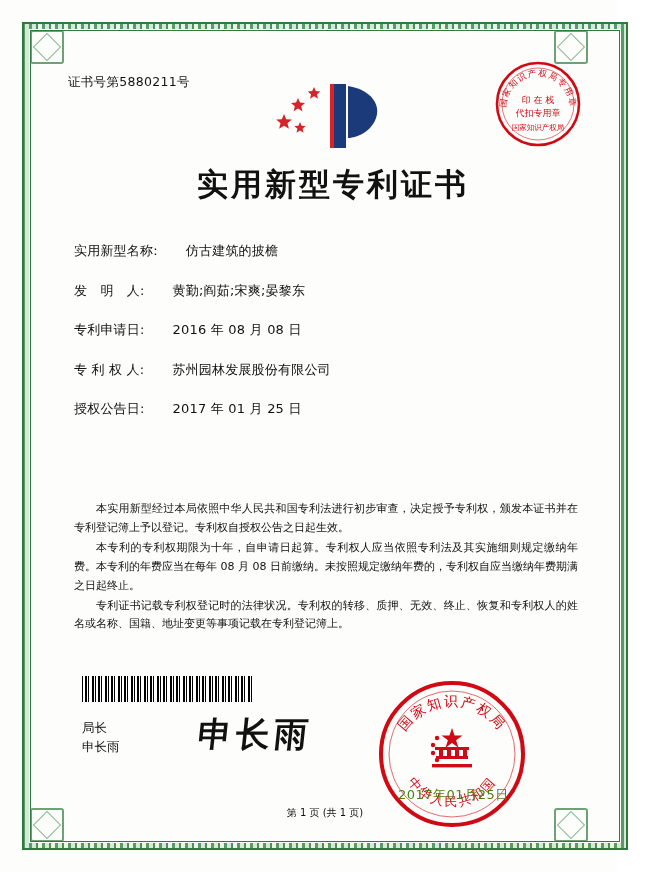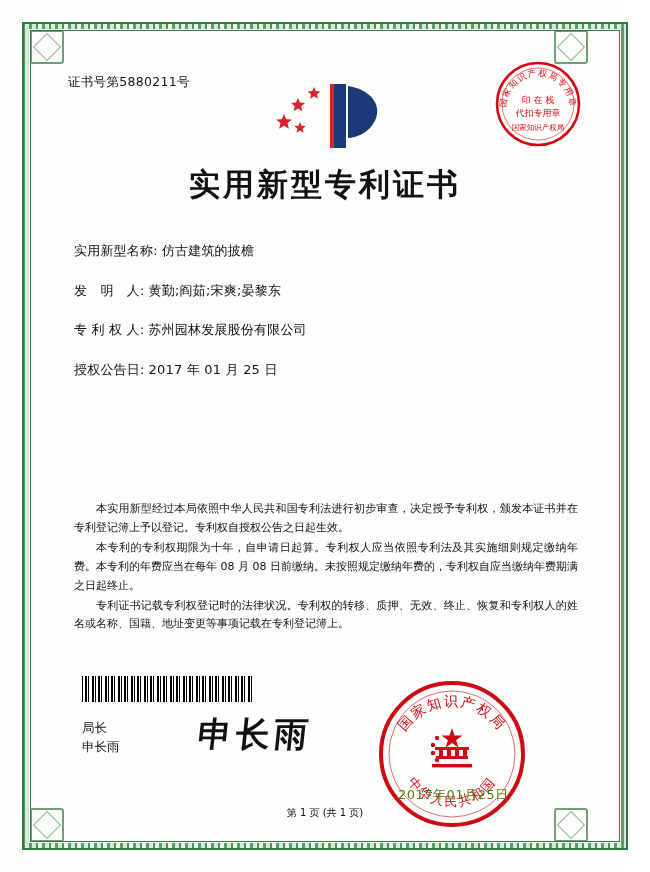--- a/index.html
+++ b/index.html
@@ -107,21 +107,21 @@
 
   
   .seal-top {
     position: absolute;
     right: 20px; top: 12px;
     width: 92px; height: 92px;
   }
 
   .main-title {
     position: absolute;
-    left: 0; top: 118px;
+    left: 8px; top: 118px;
     width: 558px;
     text-align: center;
     font-family: "DejaVu Serif", "Liberation Serif", serif;
     font-weight: bold;
     font-size: 31px;
     letter-spacing: 3px;
     color: #111;
   }
 
   .fields {
@@ -129,20 +129,21 @@
     left: 28px; top: 196px;
     width: 510px;
   }
   .field-row {
     display: flex;
     align-items: flex-end;
     margin-bottom: 21.5px;
     font-size: 13px;
     color: #111;
     white-space: nowrap;
+    gap: 24px;
   }
   .field-label {
     font-size: 13px;
     letter-spacing: .2px;
   }
   .field-value {
     font-size: 13px;
     margin-left: 4px;
     letter-spacing: .2px;
   }
@@ -267,20 +268,24 @@
     <div class="main-title">实用新型专利证书</div>
 
     <div class="fields">
       <div class="field-row">
         <span class="field-label">实用新型名称:</span>
         <span class="field-value">仿古建筑的披檐</span>
       </div>
       <div class="field-row">
         <span class="field-label">发　明　人:</span>
         <span class="field-value">黄勤;阎茹;宋爽;晏黎东</span>
+      </div>
+      <div class="field-row">
+        <span class="field-label">专利申请日:</span>
+        <span class="field-value">2016 年 08 月 08 日</span>
       </div>
       <div class="field-row">
         <span class="field-label">专 利 权 人:</span>
         <span class="field-value">苏州园林发展股份有限公司</span>
       </div>
       <div class="field-row">
         <span class="field-label">授权公告日:</span>
         <span class="field-value">2017 年 01 月 25 日</span>
       </div>
     </div>

